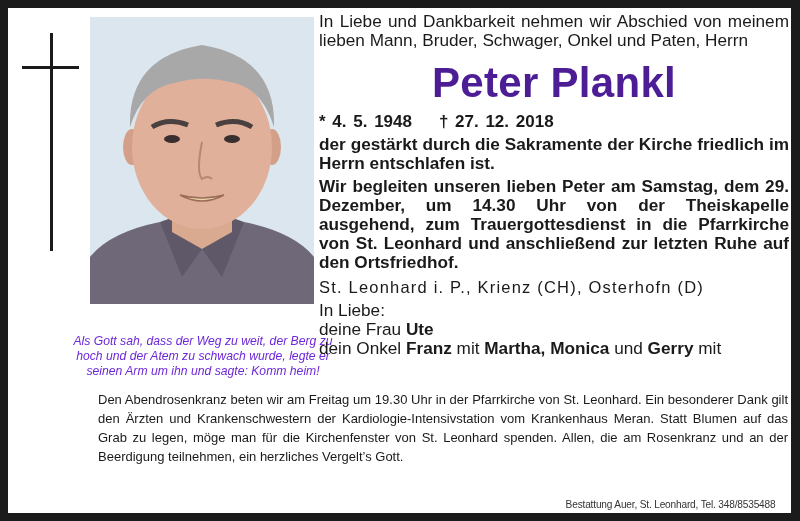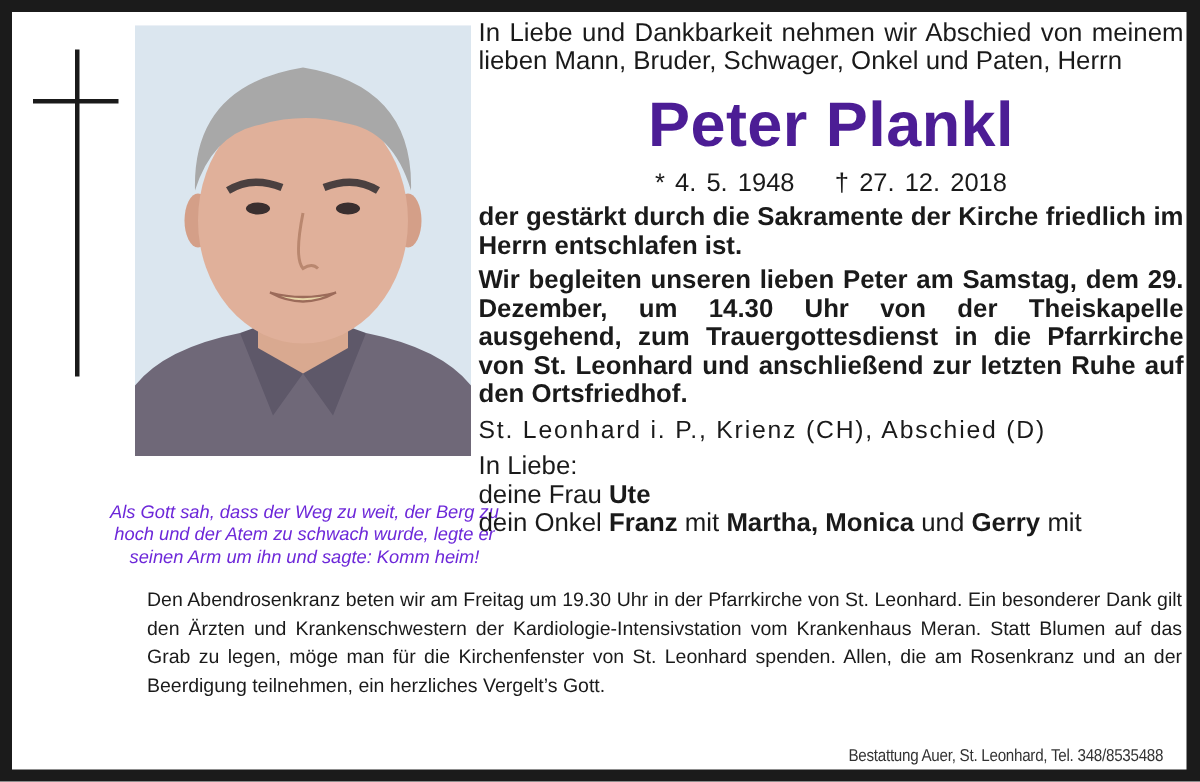--- a/index.html
+++ b/index.html
@@ -56,22 +56,22 @@
   .name {
     text-align: center;
     font-weight: bold;
     font-size: 42px;
     line-height: 46px;
     margin-top: 10px !important;
     letter-spacing: 0.3px;
     color: #4c1d95;
   }
   .dates {
-    text-align: center;
-    font-weight: normal;
+    text-align: left;
+    font-weight: bold;
     font-size: 17px;
     margin-top: 6px !important;
     word-spacing: 2px;
   }
   .gap4 { margin-top: 4px !important; }
   .gap6 { margin-top: 6px !important; }
   .places { letter-spacing: 1.2px; font-size: 16.5px; }
   b { font-weight: bold; }
   
   .bottom {
@@ -132,21 +132,21 @@
   <div class="poem">Als Gott sah, dass der Weg zu weit, der Berg zu hoch und der Atem zu schwach wurde, legte er seinen Arm um ihn und sagte: Komm heim!</div>
 
   <div class="right">
     <p class="intro">In Liebe und Dankbarkeit nehmen wir Abschied von meinem lieben Mann, Bruder, Schwager, Onkel und Paten, Herrn</p>
     <p class="name">Peter Plankl</p>
     <p class="dates">
       <span>* 4. 5. 1948</span>&nbsp;&nbsp;&nbsp;&nbsp;<span>† 27. 12. 2018</span>
     </p>
     <p class="justify gap4">der gestärkt durch die Sakramente der Kirche friedlich im Herrn entschlafen ist.</p>
     <p class="justify gap4">Wir begleiten unseren lieben Peter am Samstag, dem 29. Dezember, um 14.30 Uhr von der Theiskapelle ausgehend, zum Trauergottesdienst in die Pfarrkirche von St. Leonhard und anschließend zur letzten Ruhe auf den Ortsfriedhof.</p>
-    <p class="places gap6">St. Leonhard i. P., Krienz (CH), Abschied (D)</p>
+    <p class="places gap6">St. Leonhard i. P., Krienz (CH), Osterhofn (D)</p>
     <p class="gap4">In Liebe:</p>
     <p><span>deine Frau </span><b>Ute</b></p>
     <p><span>dein Onkel </span><b>Franz</b><span> mit </span><b>Martha, Monica</b><span> und </span><b>Gerry</b><span> mit</span></p>
   </div>
 
   <div class="bottom">
     <p>Den Abendrosenkranz beten wir am Freitag um 19.30 Uhr in der Pfarrkirche von St. Leonhard. Ein besonderer Dank gilt den Ärzten und Krankenschwestern der Kardiologie-Intensivstation vom Krankenhaus Meran. Statt Blumen auf das Grab zu legen, möge man für die Kirchenfenster von St. Leonhard spenden. Allen, die am Rosenkranz und an der Beerdigung teilnehmen, ein herzliches Vergelt’s Gott.</p>
   </div>
 
   <div class="footer">Bestattung Auer, St. Leonhard, Tel. 348/8535488</div>

